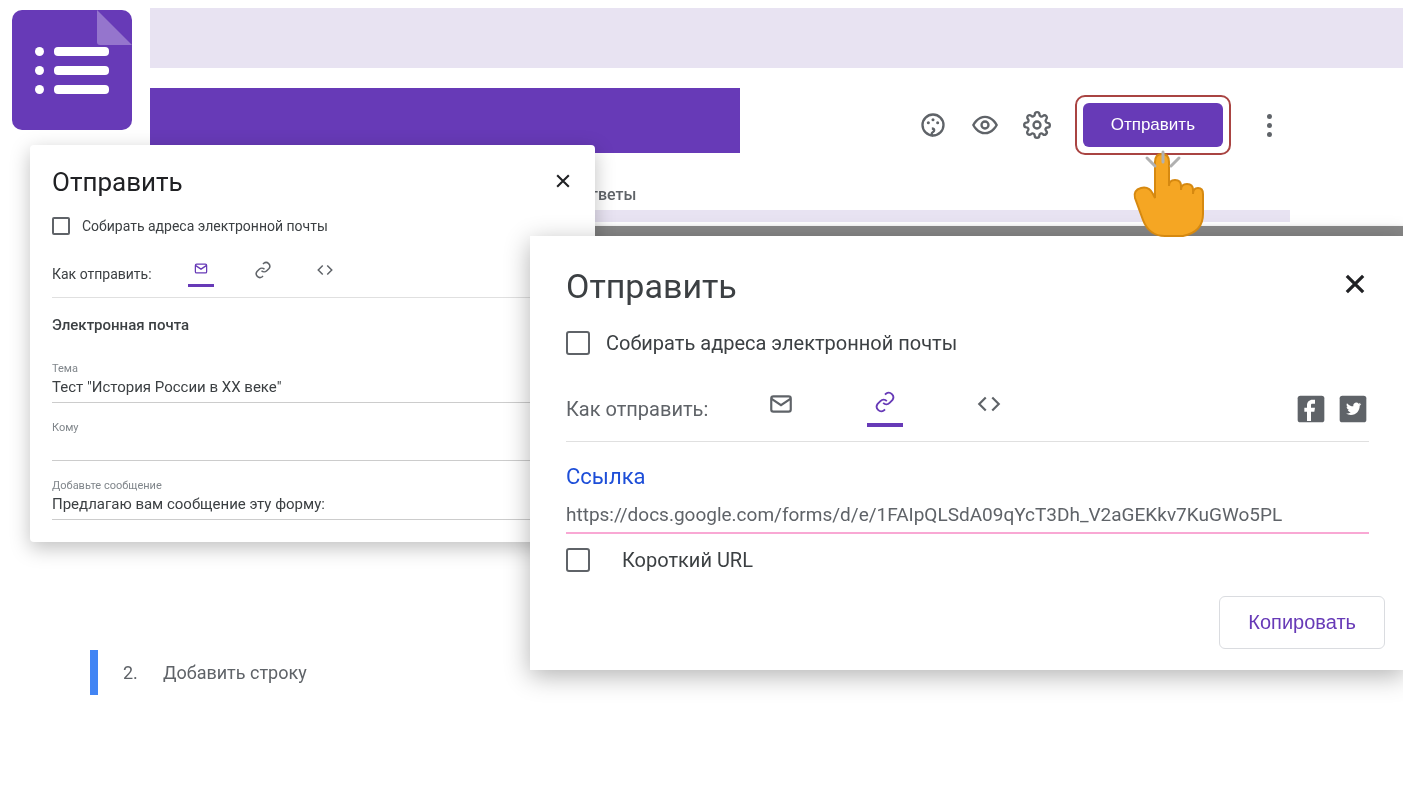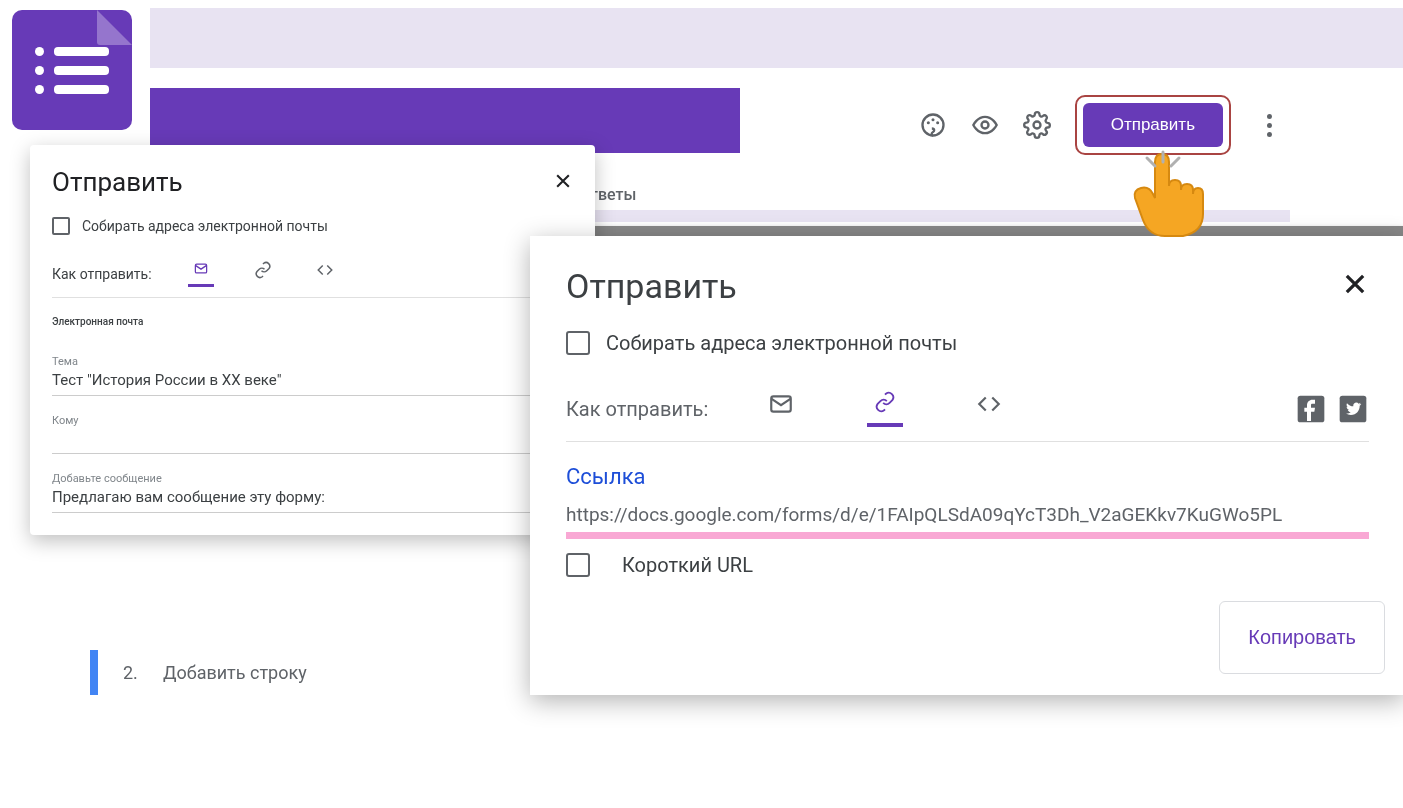--- a/index.html
+++ b/index.html
@@ -180,21 +180,21 @@
     border-bottom: 1px solid #e0e0e0;
   }
   .how-row .how-label { font-size: 14px; color: #3c4043; }
   .how-icon {
     width: 26px; height: 26px; color: #5f6368;
     display: flex; align-items: center; justify-content: center;
     padding-bottom: 8px;
     cursor: pointer;
   }
   .how-icon.active { border-bottom: 3px solid #673ab7; color: #673ab7; }
-  .section-h { font-size: 10px; color: #3c4043; font-weight: 500; padding: 18px 0 10px 0; }
+  .section-h { font-size: 15px; color: #3c4043; font-weight: 500; padding: 18px 0 10px 0; }
   .field {
     border-bottom: 1px solid #ccc; padding: 18px 0 6px 0;
   }
   .field .lbl { font-size: 11px; color: #80868b; display: block; }
   .field .val { font-size: 15px; color: #3c4043; padding-top: 3px; min-height: 20px; }
 
   
   .step-row {
     position: absolute;
     top: 650px;
@@ -248,38 +248,38 @@
     cursor: pointer;
   }
   .dialog2 .how-icon2.active { border-bottom: 4px solid #673ab7; color: #673ab7; }
   .dialog2 .socials { margin-left: auto; display: flex; gap: 10px; }
   .dialog2 .social-icon {
     width: 32px; height: 32px; color: #5f6368; cursor: pointer;
   }
   .dialog2 .section-h2 { font-size: 22px; color: #1d4ed8; padding: 22px 0 14px 0; }
   .dialog2 .link-field {
     font-size: 19px; color: #5f6368; padding-bottom: 6px;
-    border-bottom: 7px solid #f9a8d4;
+    border-bottom: 2px solid #f9a8d4;
     white-space: nowrap; overflow: hidden;
   }
   .dialog2 .short-row {
     display: flex; align-items: center; gap: 32px; padding-top: 14px;
   }
   .dialog2 .short-row label { font-size: 20px; color: #3c4043; }
   .dialog2 .d-footer {
     display: flex; justify-content: flex-end; align-items: center;
     gap: 30px; padding: 14px 20px 6px 36px;
   }
   .dialog2 .btn-flat {
     background: none; border: none; color: #5f6368; font-size: 20px;
     font-weight: 500; padding: 12px 18px; cursor: pointer;
   }
   .dialog2 .btn-copy {
     background: #fff; border: 1px solid #dadce0; color: #673ab7;
-    font-size: 20px; font-weight: 500; padding: 24px 28px;
+    font-size: 20px; font-weight: 500; padding: 14px 28px;
     border-radius: 6px; cursor: pointer;
   }
 
   svg { width: 100%; height: 100%; }
 </style>
 </head>
 <body>
 
 <div class="top-band"></div>
 

